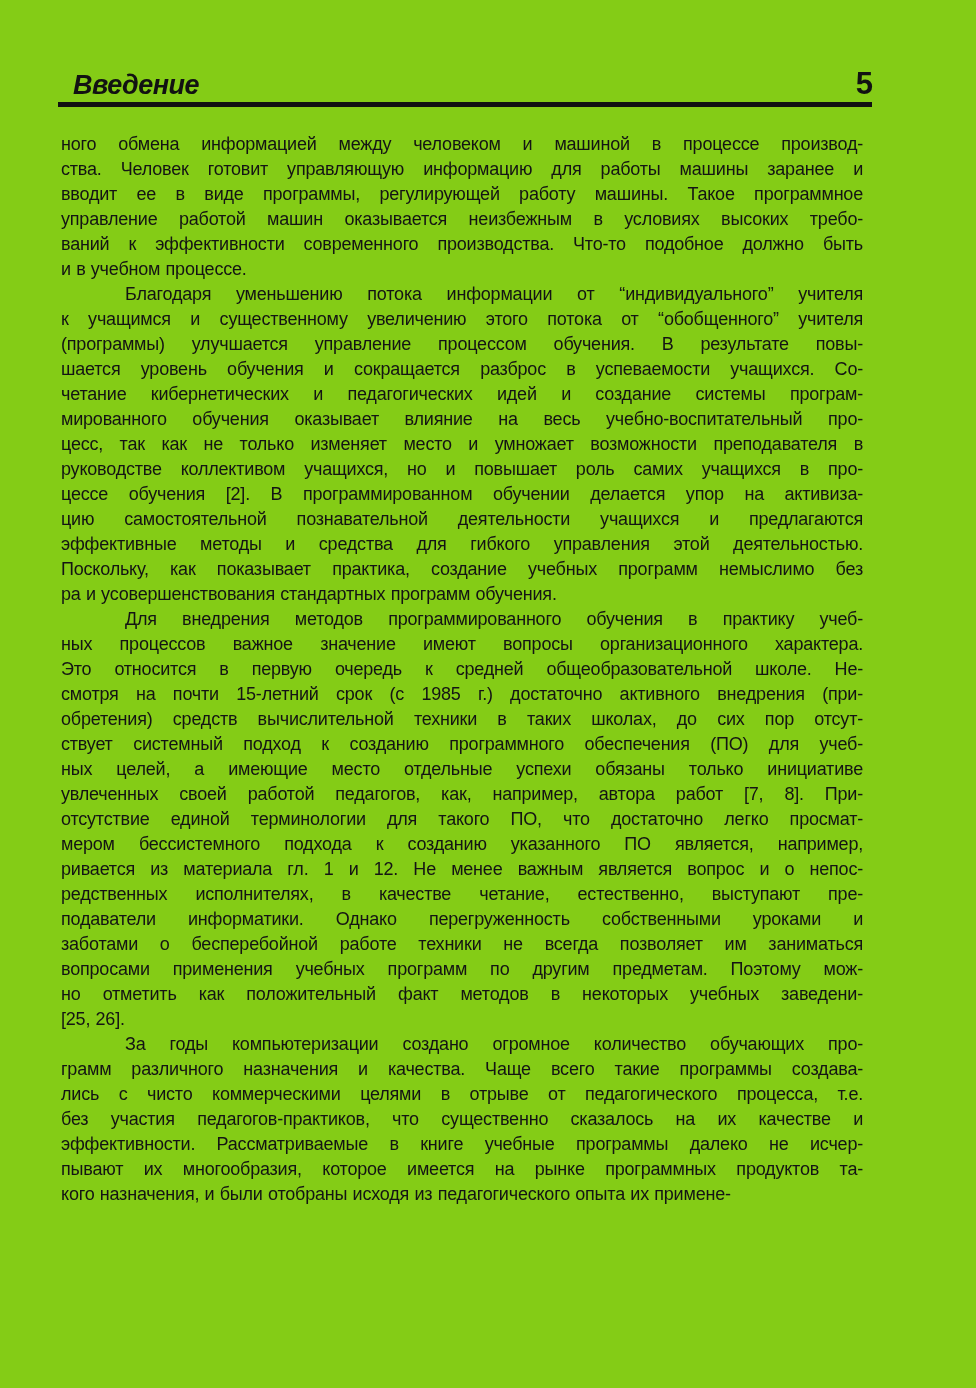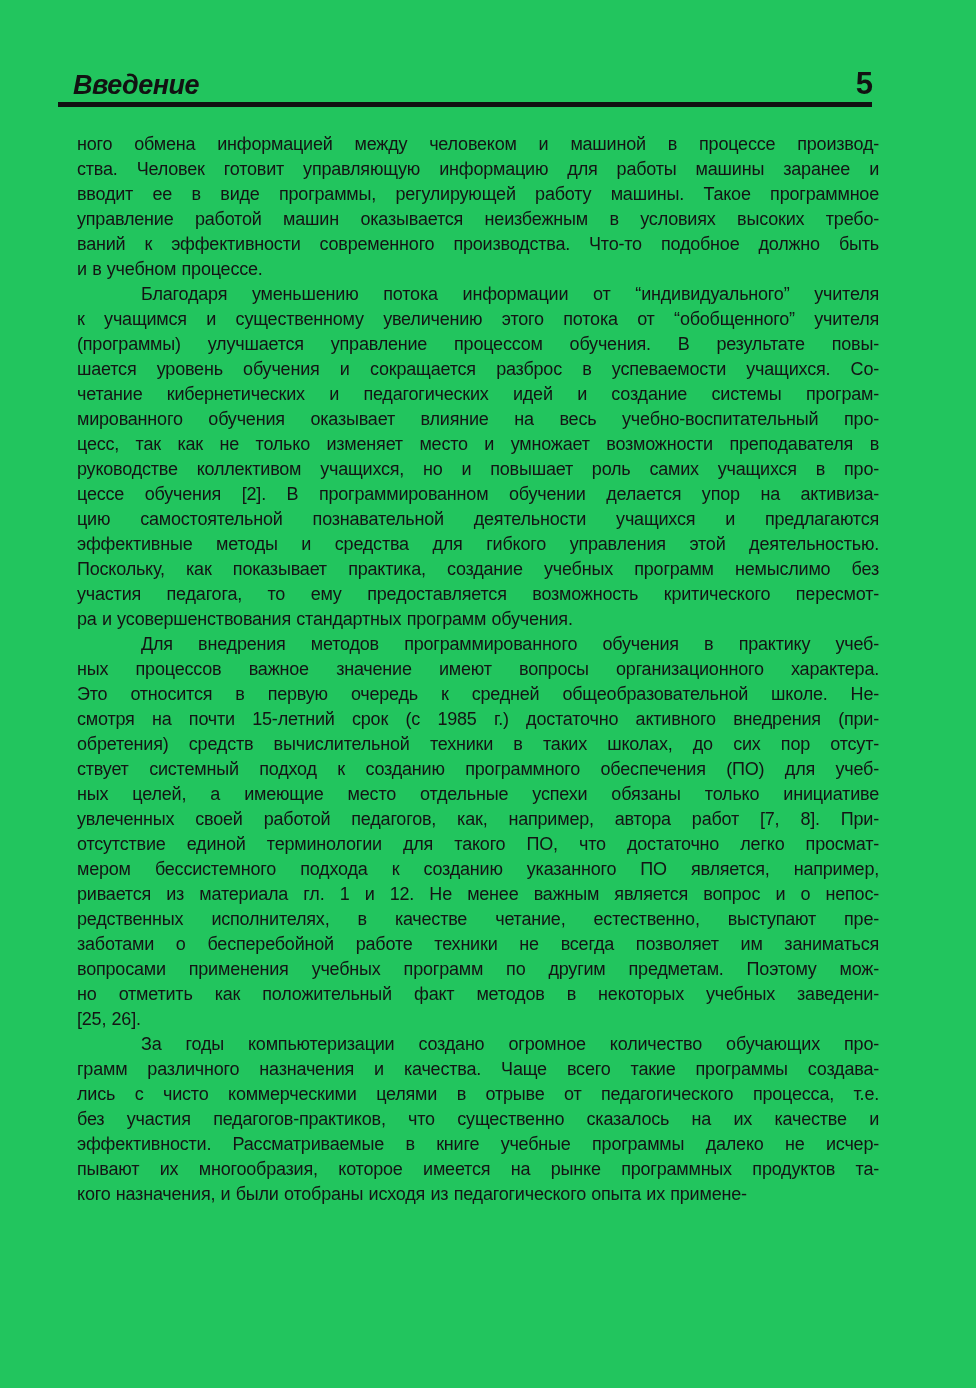--- a/index.html
+++ b/index.html
@@ -4,21 +4,21 @@
 <style>
   html, body {
     margin: 0;
     padding: 0;
     background: #ffffff;
   }
   .page {
     position: relative;
     width: 976px;
     height: 1388px;
-    background: #22c55e;
+    background: #84cc16;
     color: #121212;
     font-family: "Liberation Sans", sans-serif;
     overflow: hidden;
   }
   .page-header {
     position: absolute;
     left: 73px;
     top: 68px;
     width: 800px;
     display: flex;
@@ -40,21 +40,21 @@
   .header-rule {
     position: absolute;
     left: 58px;
     top: 102px;
     width: 814px;
     height: 5px;
     background: #111111;
   }
   .body-text {
     position: absolute;
-    left: 77px;
+    left: 61px;
     top: 132px;
     width: 802px;
     font-size: 18px;
     line-height: 25px;
     letter-spacing: -0.2px;
     word-spacing: 0.5px;
     color: #141414;
   }
   .line {
     text-align: justify;
@@ -91,34 +91,34 @@
       <div class="line">(программы) улучшается управление процессом обучения. В результате повы-</div>
       <div class="line">шается уровень обучения и сокращается разброс в успеваемости учащихся. Со-</div>
       <div class="line">четание кибернетических и педагогических идей и создание системы програм-</div>
       <div class="line">мированного обучения оказывает влияние на весь учебно-воспитательный про-</div>
       <div class="line">цесс, так как не только изменяет место и умножает возможности преподавателя в</div>
       <div class="line">руководстве коллективом учащихся, но и повышает роль самих учащихся в про-</div>
       <div class="line">цессе обучения [2]. В программированном обучении делается упор на активиза-</div>
       <div class="line">цию самостоятельной познавательной деятельности учащихся и предлагаются</div>
       <div class="line">эффективные методы и средства для гибкого управления этой деятельностью.</div>
       <div class="line">Поскольку, как показывает практика, создание учебных программ немыслимо без</div>
-      <div class="line">участия педагога, то ему предоставляется возможность критического пересмот-</div>
       <div class="line last">ра и усовершенствования стандартных программ обучения.</div>
       <div class="line indent">Для внедрения методов программированного обучения в практику учеб-</div>
       <div class="line">ных процессов важное значение имеют вопросы организационного характера.</div>
       <div class="line">Это относится в первую очередь к средней общеобразовательной школе. Не-</div>
       <div class="line">смотря на почти 15-летний срок (с 1985 г.) достаточно активного внедрения (при-</div>
       <div class="line">обретения) средств вычислительной техники в таких школах, до сих пор отсут-</div>
       <div class="line">ствует системный подход к созданию программного обеспечения (ПО) для учеб-</div>
       <div class="line">ных целей, а имеющие место отдельные успехи обязаны только инициативе</div>
       <div class="line">увлеченных своей работой педагогов, как, например, автора работ [7, 8]. При-</div>
       <div class="line">отсутствие единой терминологии для такого ПО, что достаточно легко просмат-</div>
       <div class="line">мером бессистемного подхода к созданию указанного ПО является, например,</div>
       <div class="line">ривается из материала гл. 1 и 12. Не менее важным является вопрос и о непос-</div>
       <div class="line">редственных исполнителях, в качестве четание, естественно, выступают пре-</div>
+      <div class="line">подаватели информатики. Однако перегруженность собственными уроками и</div>
       <div class="line">заботами о бесперебойной работе техники не всегда позволяет им заниматься</div>
       <div class="line">вопросами применения учебных программ по другим предметам. Поэтому мож-</div>
       <div class="line">но отметить как положительный факт методов в некоторых учебных заведени-</div>
       <div class="line last">[25, 26].</div>
       <div class="line indent">За годы компьютеризации создано огромное количество обучающих про-</div>
       <div class="line">грамм различного назначения и качества. Чаще всего такие программы создава-</div>
       <div class="line">лись с чисто коммерческими целями в отрыве от педагогического процесса, т.е.</div>
       <div class="line">без участия педагогов-практиков, что существенно сказалось на их качестве и</div>
       <div class="line">эффективности. Рассматриваемые в книге учебные программы далеко не исчер-</div>
       <div class="line">пывают их многообразия, которое имеется на рынке программных продуктов та-</div>

